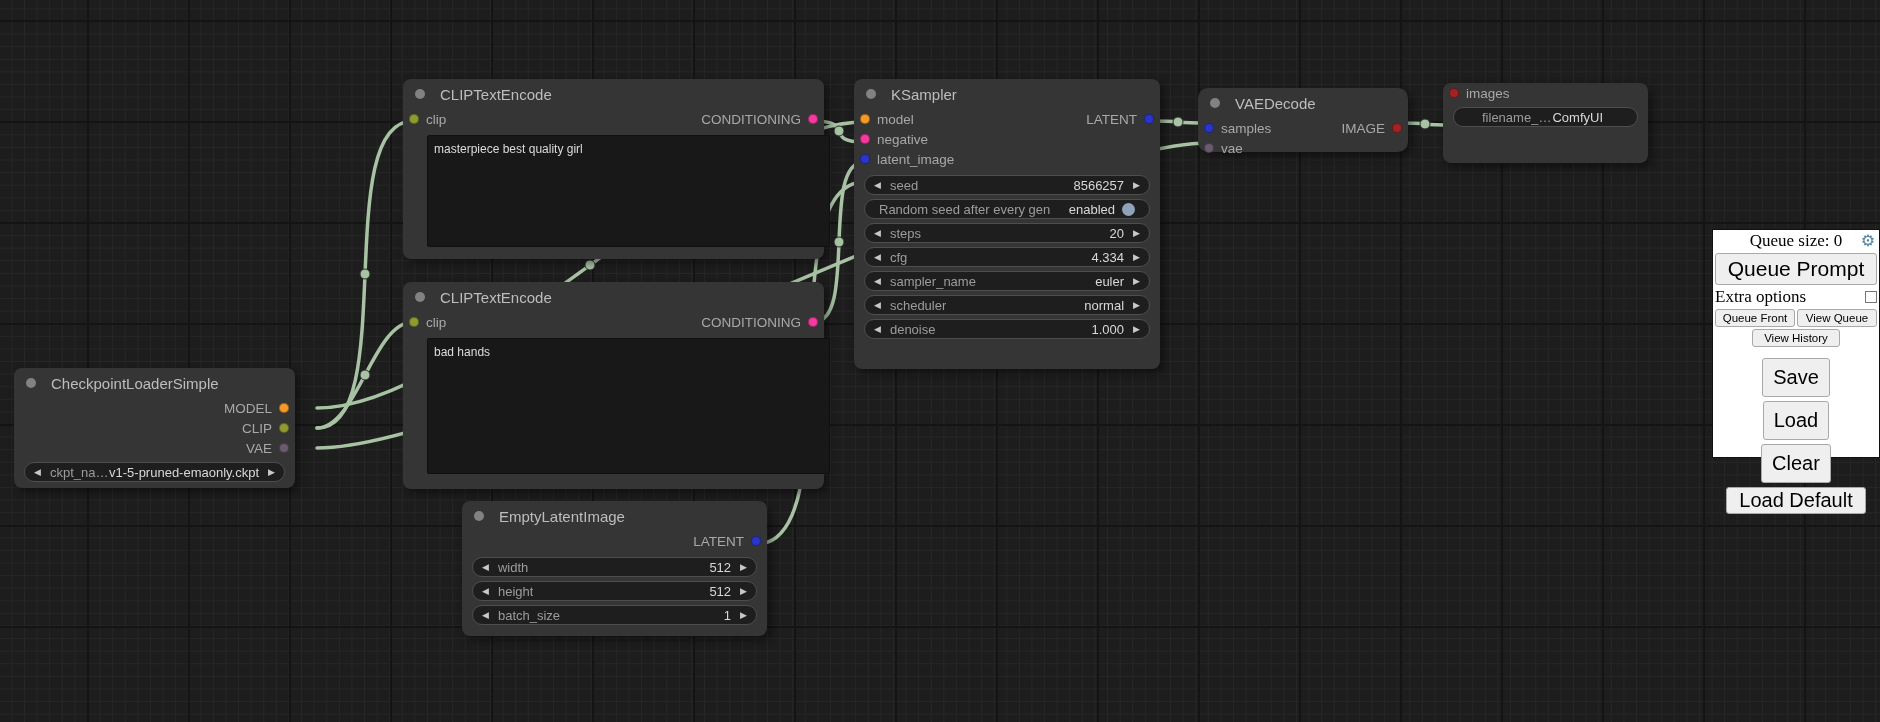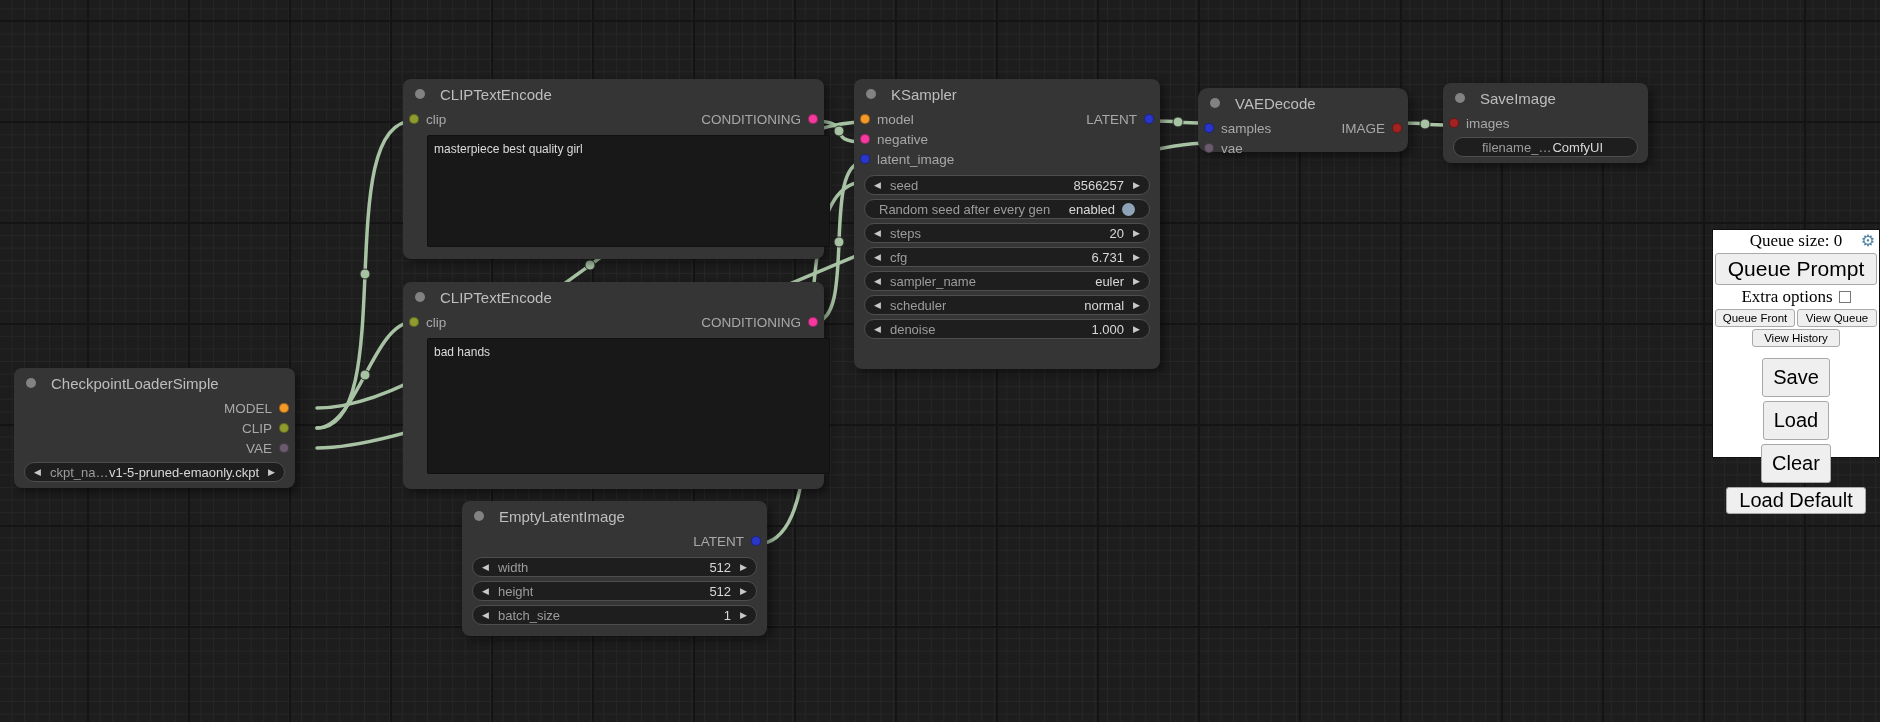--- a/index.html
+++ b/index.html
@@ -65,21 +65,21 @@
   #menu .hdr{position:relative;height:20px;line-height:20px;}
   #menu .gear{position:absolute;right:2px;top:1px;font-family:"DejaVu Sans",sans-serif;
     font-size:16px;line-height:18px;color:#4f81a0;cursor:pointer;}
   .btn{
     font-family:"Liberation Sans",sans-serif;background:#efefef;border:1px solid #a9a9a9;
     border-radius:3px;color:#000;display:inline-block;box-sizing:border-box;cursor:pointer;
   }
   .btn.big{font-size:20px;padding:2px 8px;}
   .btn.small{font-size:11.5px;padding:2px 2px;}
   #queue-prompt{width:100%;font-size:21px;padding:3px 0;margin:2px 0 1px;}
-  .extra{display:flex;align-items:center;justify-content:center;gap:6px;height:20px;margin:1px 0 2px;}
+  .extra{display:flex;align-items:center;justify-content:space-between;gap:6px;height:20px;margin:1px 0 2px;}
   .cb{width:12px;height:12px;border:1px solid #777;background:#fff;display:inline-block;box-sizing:border-box;}
   .row2{display:flex;gap:2px;margin:0 0 2px;}
   .row2 .btn{flex:1;}
   #view-history{width:88px;margin:0 auto;display:block;}
   .stack{margin-top:11px;}
   .stack .btn{display:block;margin:4px auto 0;}
   #save-btn,#load-btn,#clear-btn{min-width:62px;padding:7px 10px;}
   #load-default-btn{padding:1px 12px;}
 </style>
 </head>
@@ -215,21 +215,21 @@
     </div>
     <div class="widget">
       <span class="arr">◀</span>
       <span class="wl">steps</span>
       <span class="wv">20</span>
       <span class="arr">▶</span>
     </div>
     <div class="widget">
       <span class="arr">◀</span>
       <span class="wl">cfg</span>
-      <span class="wv">6.731</span>
+      <span class="wv">4.334</span>
       <span class="arr">▶</span>
     </div>
     <div class="widget">
       <span class="arr">◀</span>
       <span class="wl">sampler_name</span>
       <span class="wv">euler</span>
       <span class="arr">▶</span>
     </div>
     <div class="widget">
       <span class="arr">◀</span>
@@ -262,24 +262,20 @@
     </div>
     <div class="srow">
       <span class="pin">
           <span class="dot c-vae"></span>
           <span>vae</span>
         </span>
     </div>
   </div>
 
   <div class="node" style="left:1443px;top:83px;width:205px;height:80px;">
-    <div class="ntitle">
-      <span class="tdot"></span>
-      <span>SaveImage</span>
-    </div>
     <div class="srow">
       <span class="pin">
           <span class="dot c-image"></span>
           <span>images</span>
         </span>
     </div>
     <div class="widget noarrow">
       <span class="wl" style="margin-left:14px;">filename_prefix</span>
       <span class="wv" style="margin-right:20px;">ComfyUI</span>
     </div>

